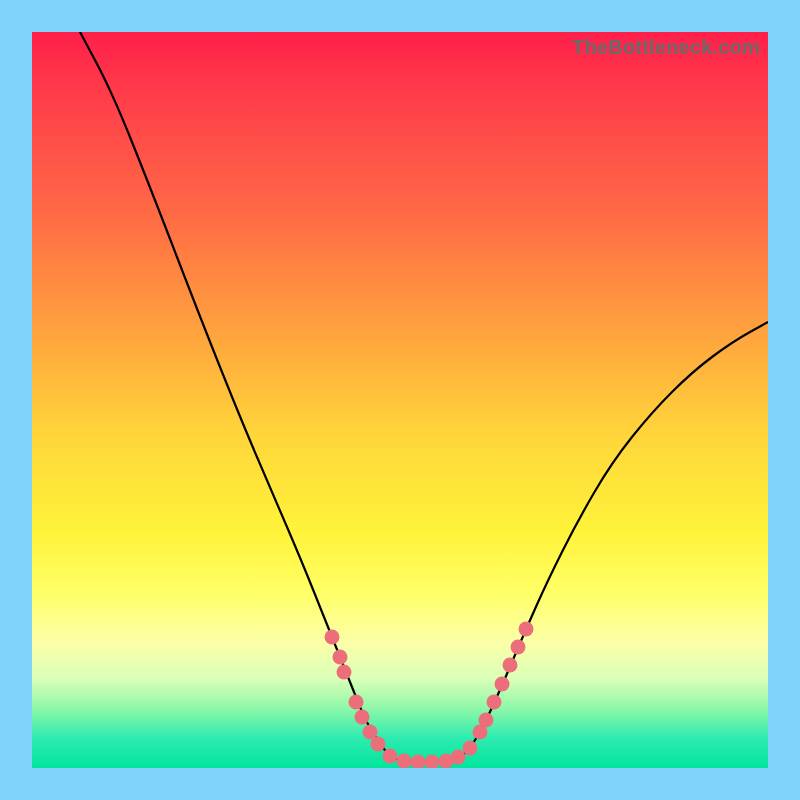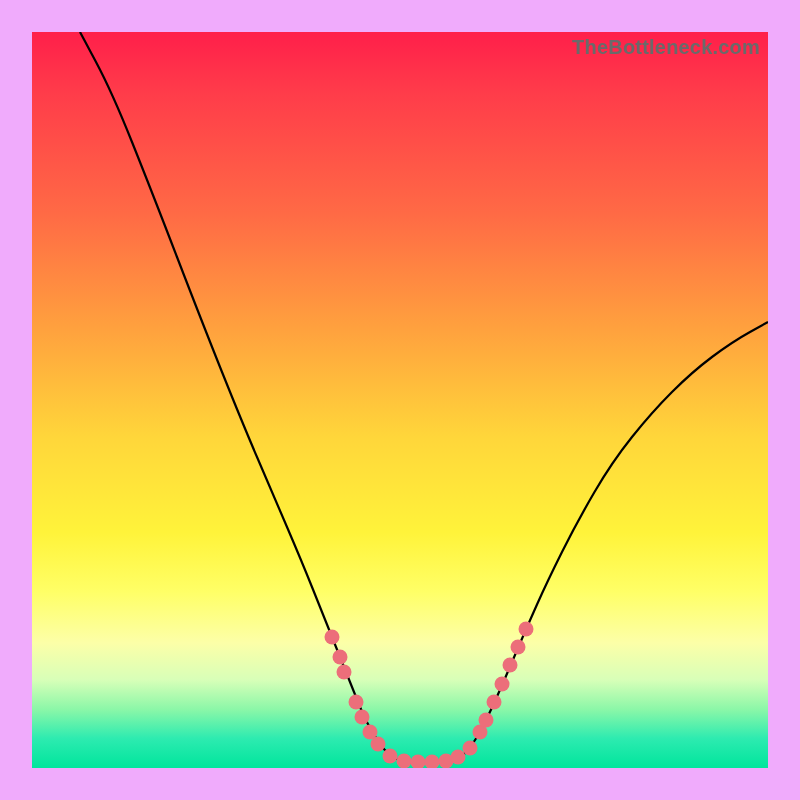--- a/index.html
+++ b/index.html
@@ -8,21 +8,21 @@
     width: 800px;
     height: 800px;
     overflow: hidden;
     background: #000;
     font-family: Arial, Helvetica, sans-serif;
   }
   .frame {
     position: absolute;
     left: 0; top: 0;
     width: 800px; height: 800px;
-    background: #f0abfc;
+    background: #7dd3fc;
   }
   .plot-area {
     position: absolute;
     left: 32px;
     top: 32px;
     width: 736px;
     height: 736px;
     overflow: hidden;
   }
   .gradient-bg {

